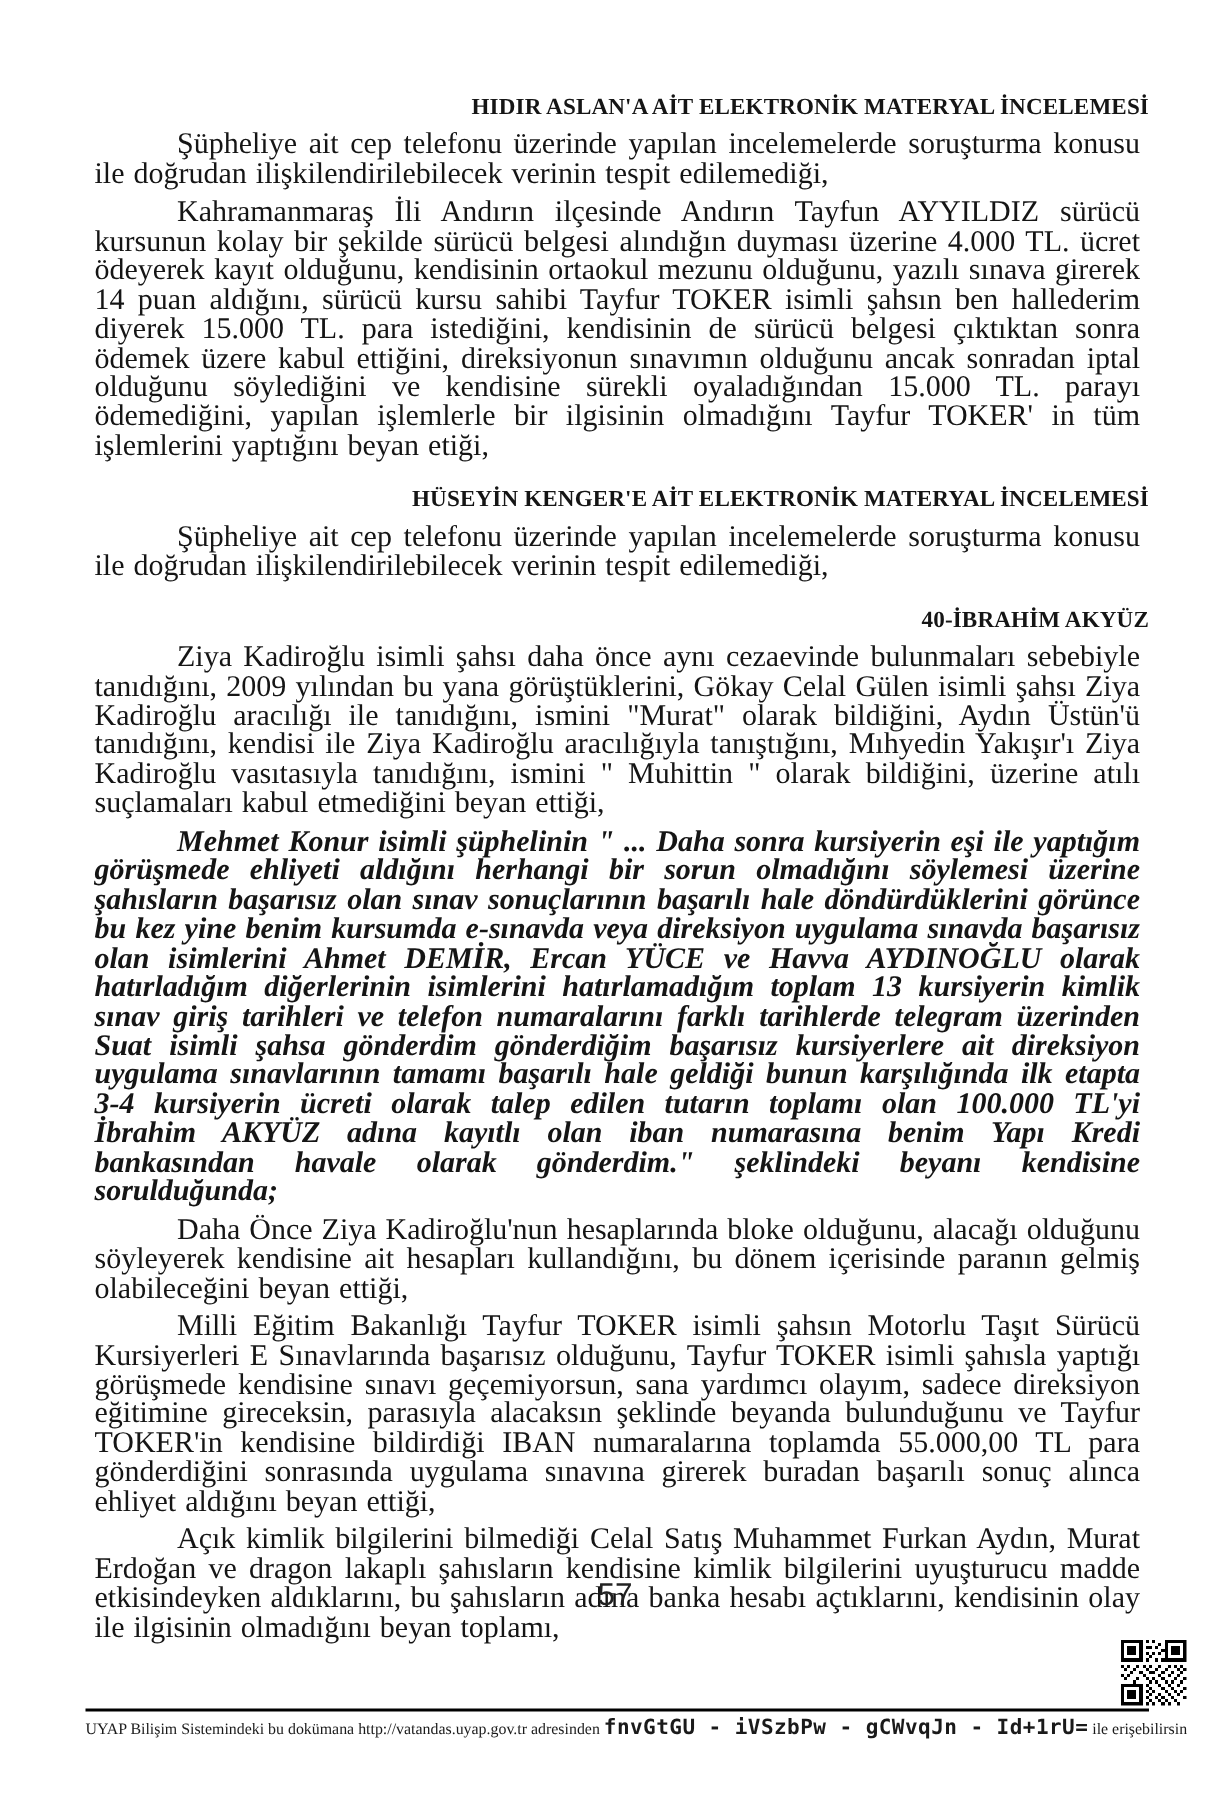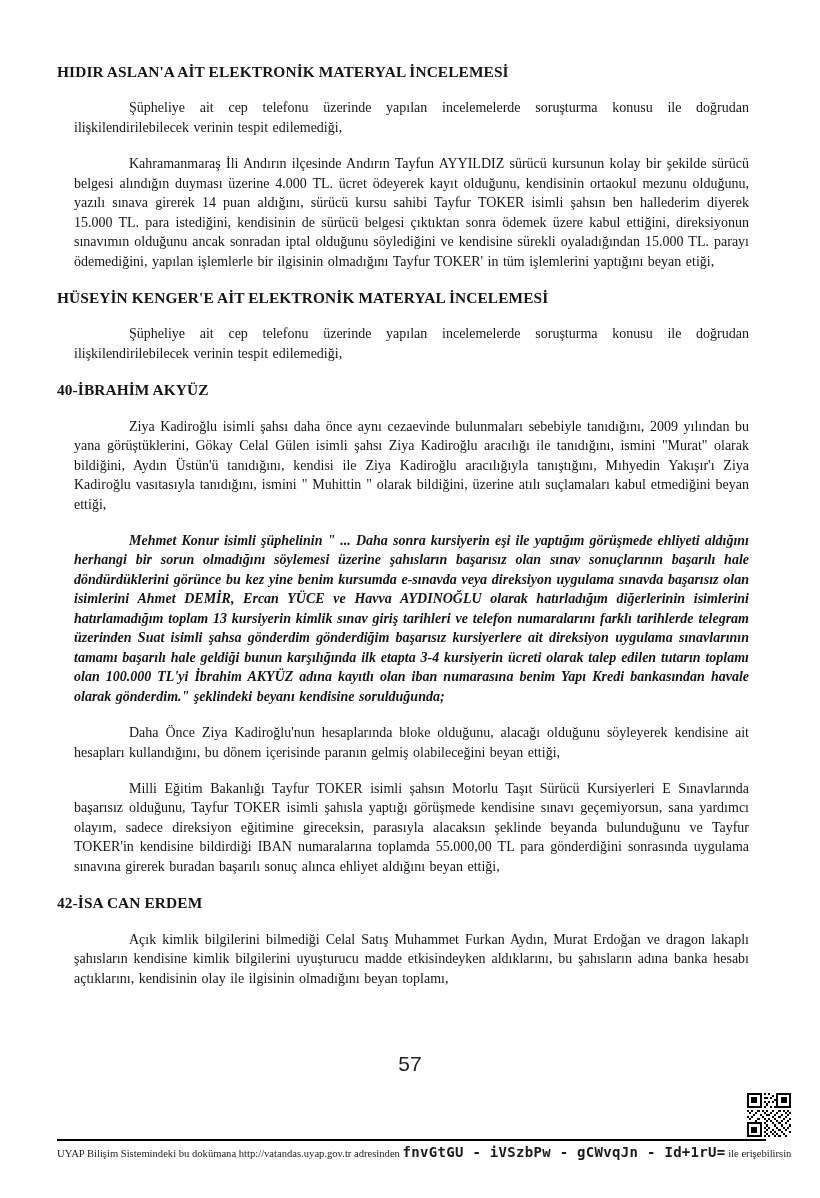--- a/index.html
+++ b/index.html
@@ -6,24 +6,25 @@
   body {
     width:820px; height:1198px; background:#ffffff; position:relative;
     font-family:"Liberation Serif", serif; color:#151515; overflow:hidden;
   }
   .content {
     position:absolute; left:57px; top:62px; width:709px;
   }
   .section-heading {
     font-size:15.4px; font-weight:bold; margin:16px 0 0 0; line-height:19.4px;
     letter-spacing:0.1px;
+    text-align:right;
   }
   .section-heading.first { margin-top:0; }
   .para {
-    margin:17px; font-size:14px; line-height:19.45px; text-align:justify;
+    margin:6px; font-size:20px; line-height:19.45px; text-align:justify;
     text-indent:55px; word-spacing:1px;
   }
   .para.quote { font-weight:bold; font-style:italic; }
   .page-number {
     position:absolute; top:1052px; left:0; width:820px; text-align:center;
     font-family:"Liberation Sans", sans-serif; font-size:21px; color:#222;
   }
   .qr {
     position:absolute; top:1093px; left:747px; width:44px; height:44px;
   }
@@ -53,21 +54,20 @@
   <div class="section-heading">HÜSEYİN KENGER'E AİT ELEKTRONİK MATERYAL İNCELEMESİ</div>
   <p class="para">Şüpheliye ait cep telefonu üzerinde yapılan incelemelerde soruşturma konusu ile doğrudan ilişkilendirilebilecek verinin tespit edilemediği,</p>
 
   <div class="section-heading">40-İBRAHİM AKYÜZ</div>
   <p class="para">Ziya Kadiroğlu isimli şahsı daha önce aynı cezaevinde bulunmaları sebebiyle tanıdığını, 2009 yılından bu yana görüştüklerini, Gökay Celal Gülen isimli şahsı Ziya Kadiroğlu aracılığı ile tanıdığını, ismini "Murat" olarak bildiğini, Aydın Üstün'ü tanıdığını, kendisi ile Ziya Kadiroğlu aracılığıyla tanıştığını, Mıhyedin Yakışır'ı Ziya Kadiroğlu vasıtasıyla tanıdığını, ismini " Muhittin " olarak bildiğini, üzerine atılı suçlamaları kabul etmediğini beyan ettiği,</p>
   <p class="para quote">Mehmet Konur isimli şüphelinin " ... Daha sonra kursiyerin eşi ile yaptığım görüşmede ehliyeti aldığını herhangi bir sorun olmadığını söylemesi üzerine şahısların başarısız olan sınav sonuçlarının başarılı hale döndürdüklerini görünce bu kez yine benim kursumda e-sınavda veya direksiyon uygulama sınavda başarısız olan isimlerini Ahmet DEMİR, Ercan YÜCE ve Havva AYDINOĞLU olarak hatırladığım diğerlerinin isimlerini hatırlamadığım toplam 13 kursiyerin kimlik sınav giriş tarihleri ve telefon numaralarını farklı tarihlerde telegram üzerinden Suat isimli şahsa gönderdim gönderdiğim başarısız kursiyerlere ait direksiyon uygulama sınavlarının tamamı başarılı hale geldiği bunun karşılığında ilk etapta 3-4 kursiyerin ücreti olarak talep edilen tutarın toplamı olan 100.000 TL'yi İbrahim AKYÜZ adına kayıtlı olan iban numarasına benim Yapı Kredi bankasından havale olarak gönderdim." şeklindeki beyanı kendisine sorulduğunda;</p>
   <p class="para">Daha Önce Ziya Kadiroğlu'nun hesaplarında bloke olduğunu, alacağı olduğunu söyleyerek kendisine ait hesapları kullandığını, bu dönem içerisinde paranın gelmiş olabileceğini beyan ettiği,</p>
 
   <p class="para">Milli Eğitim Bakanlığı Tayfur TOKER isimli şahsın Motorlu Taşıt Sürücü Kursiyerleri E Sınavlarında başarısız olduğunu, Tayfur TOKER isimli şahısla yaptığı görüşmede kendisine sınavı geçemiyorsun, sana yardımcı olayım, sadece direksiyon eğitimine gireceksin, parasıyla alacaksın şeklinde beyanda bulunduğunu ve Tayfur TOKER'in kendisine bildirdiği IBAN numaralarına toplamda 55.000,00 TL para gönderdiğini sonrasında uygulama sınavına girerek buradan başarılı sonuç alınca ehliyet aldığını beyan ettiği,</p>
 
-  <div class="section-heading">42-İSA CAN ERDEM</div>
   <p class="para">Açık kimlik bilgilerini bilmediği Celal Satış Muhammet Furkan Aydın, Murat Erdoğan ve dragon lakaplı şahısların kendisine kimlik bilgilerini uyuşturucu madde etkisindeyken aldıklarını, bu şahısların adına banka hesabı açtıklarını, kendisinin olay ile ilgisinin olmadığını beyan toplamı,</p>
 
 
 </div>
 
 <div class="page-number">57</div>
 
 <svg class="qr" viewBox="0 0 21 21" xmlns="http://www.w3.org/2000/svg" shape-rendering="crispEdges">
   <rect width="21" height="21" fill="#ffffff"></rect>
   <g fill="#000000">

